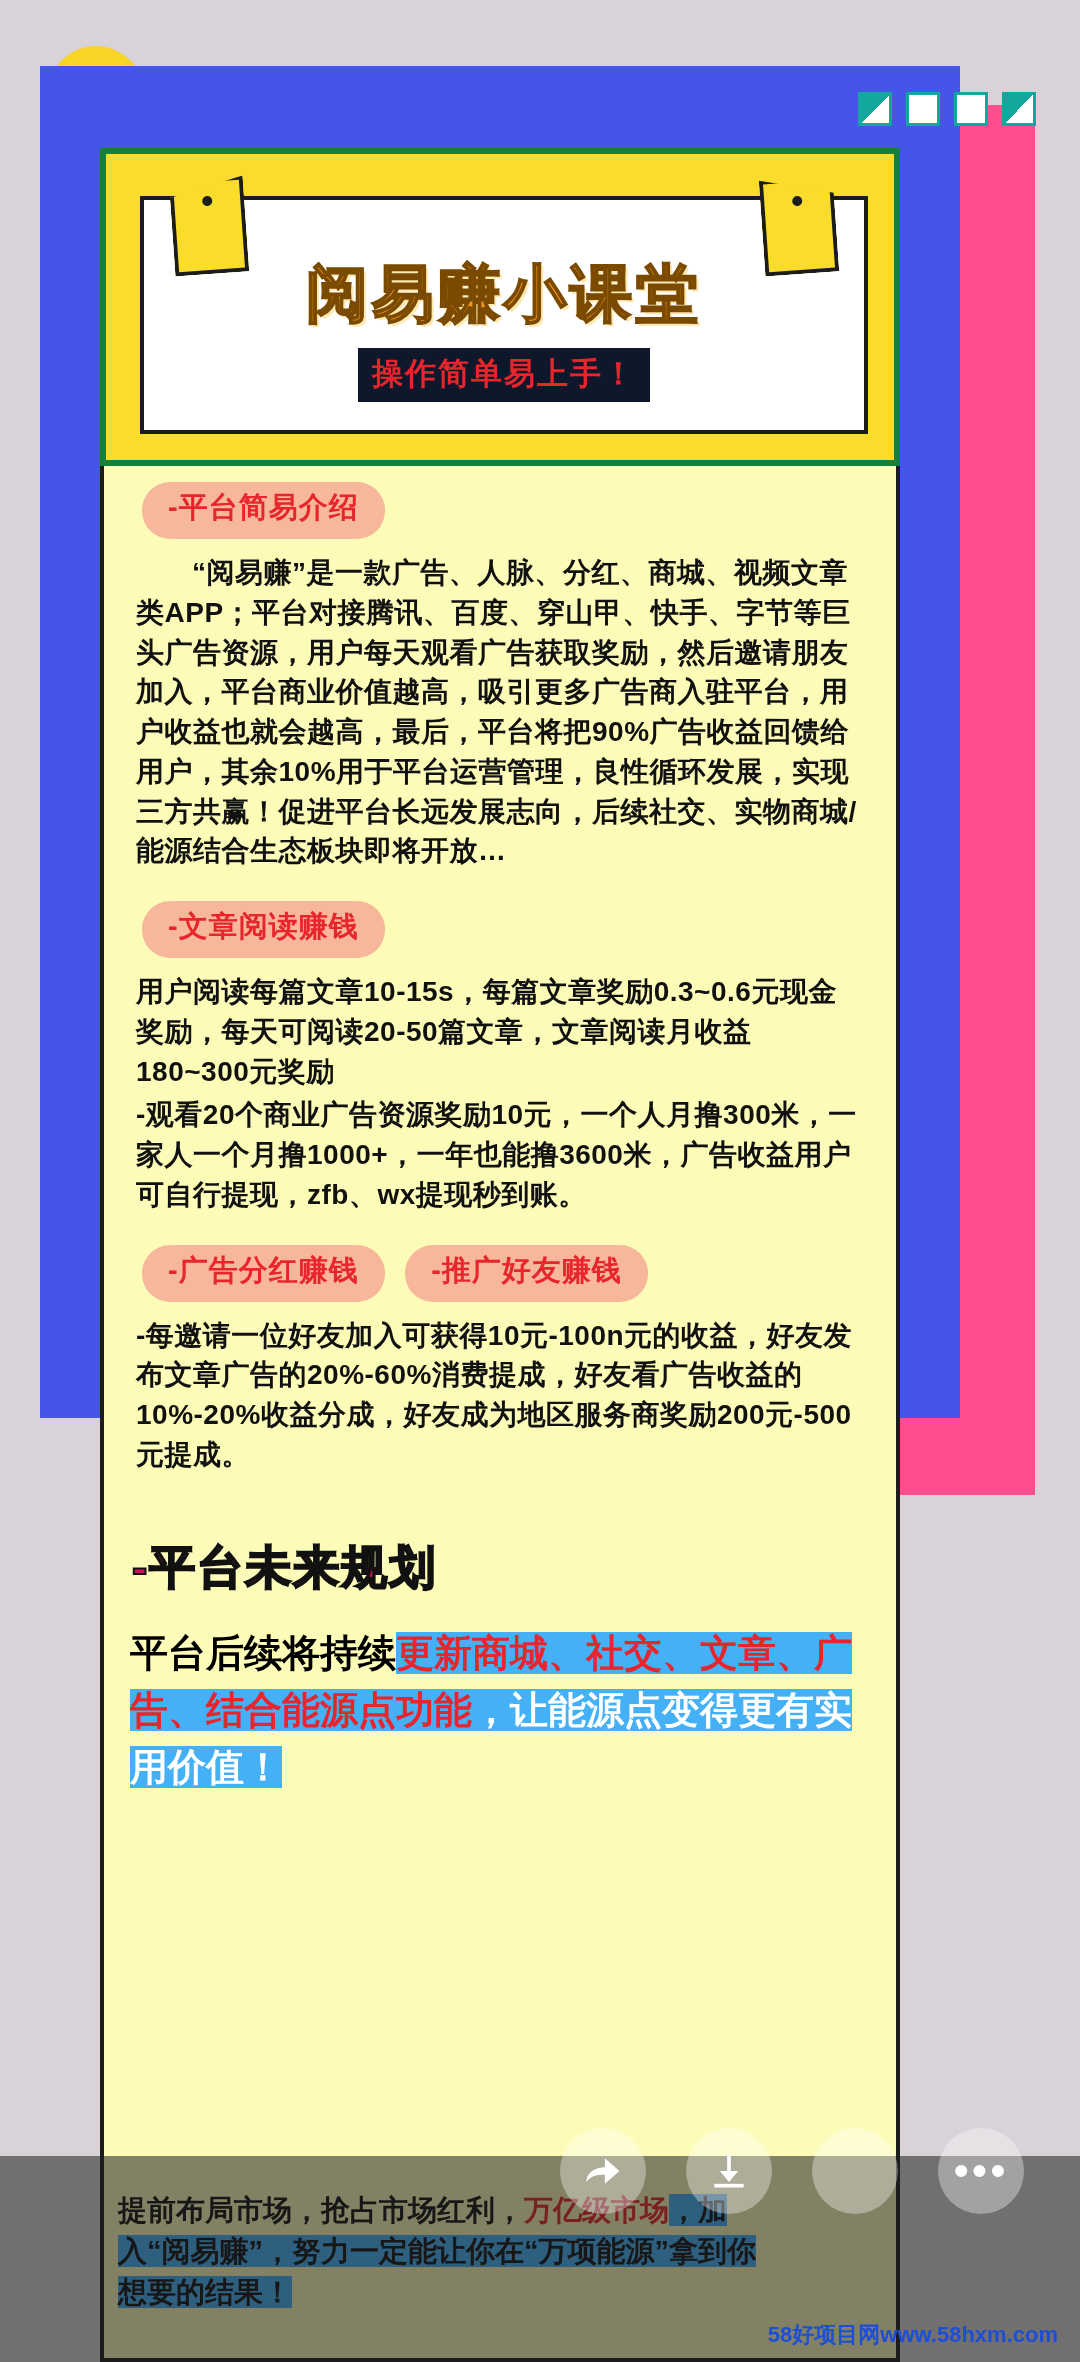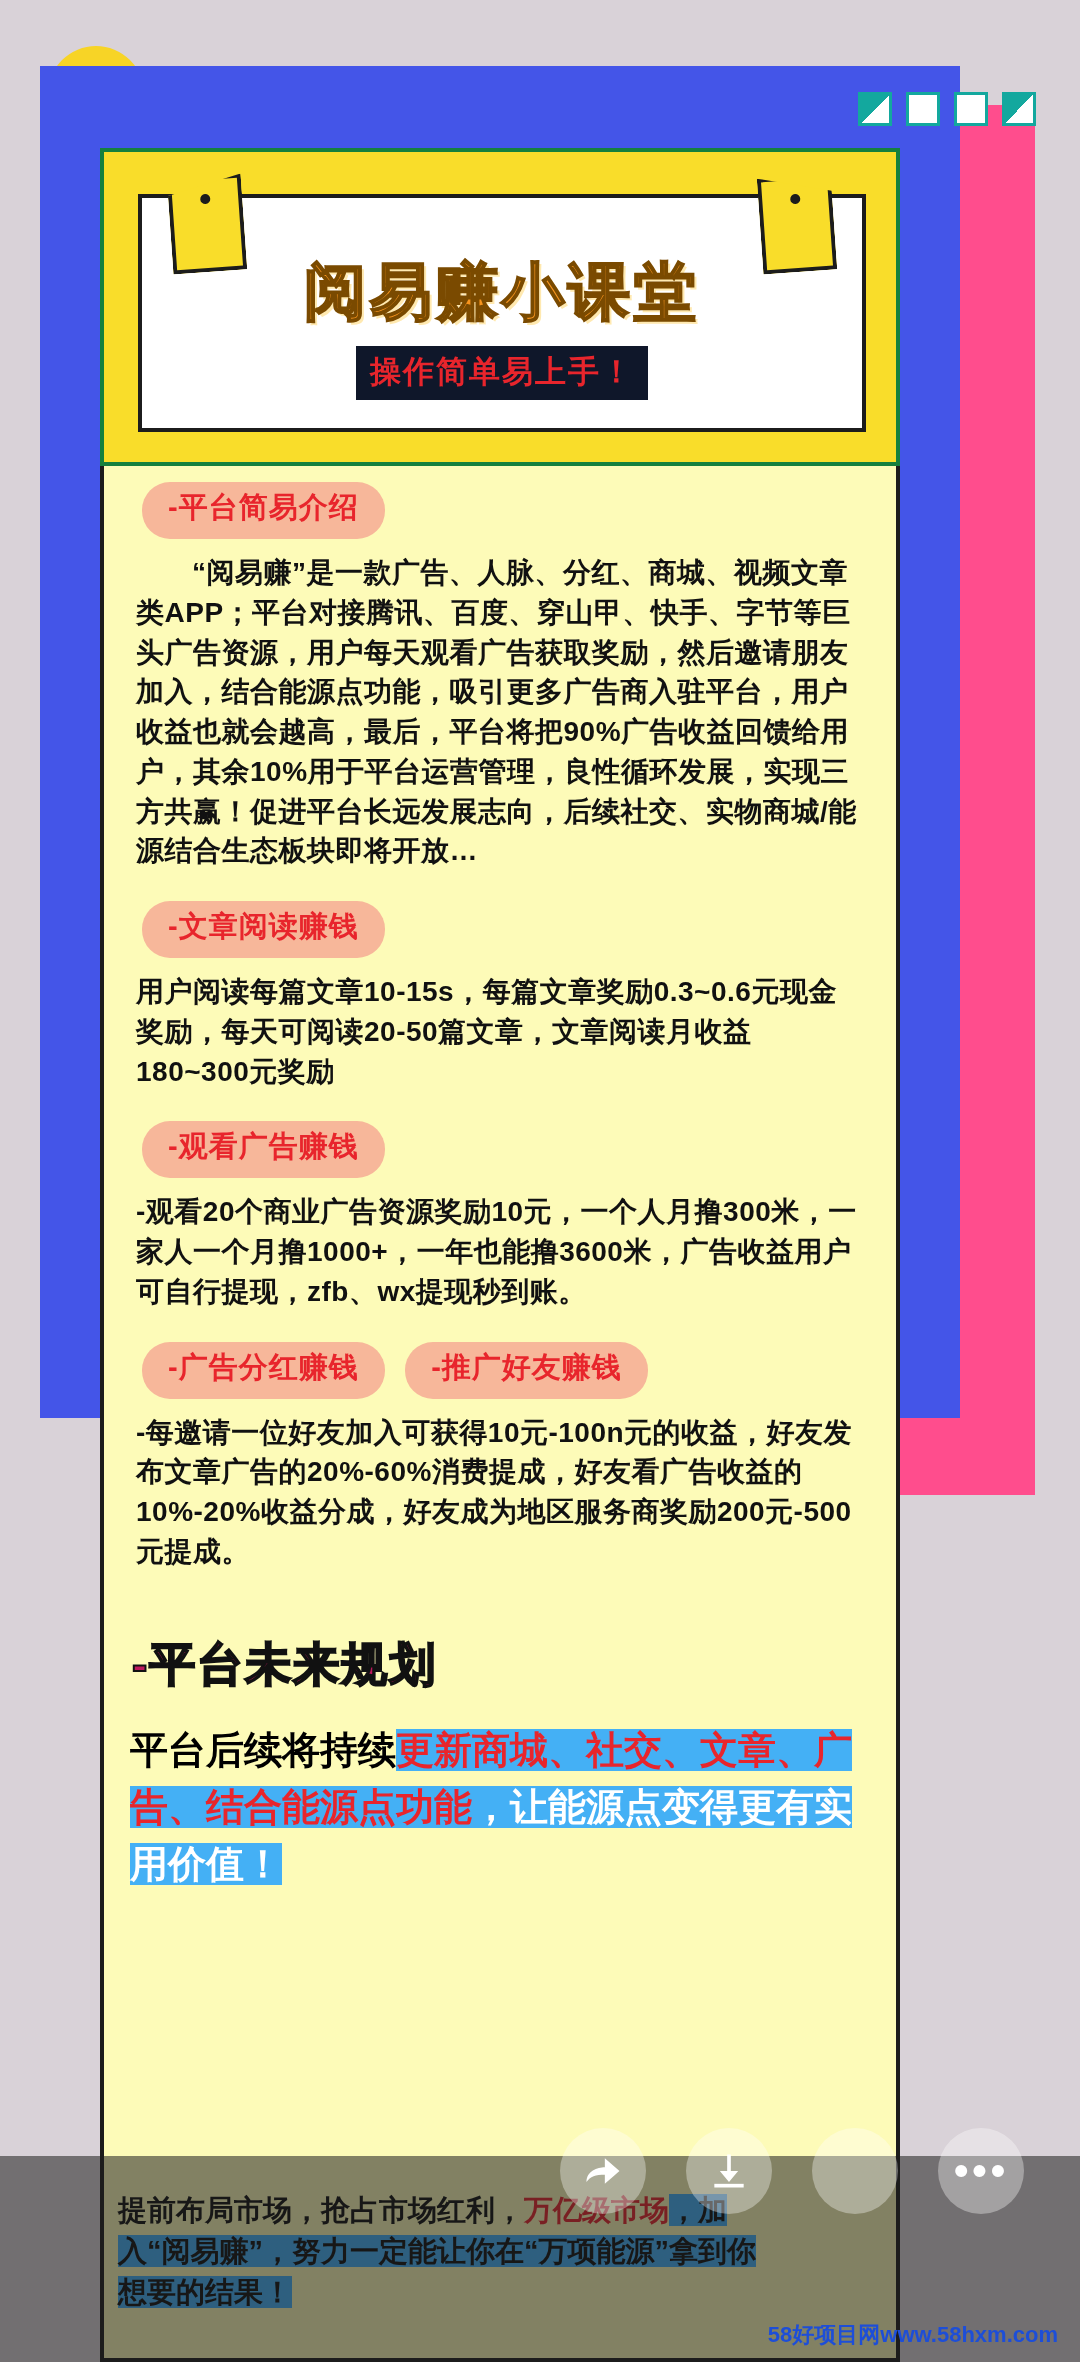--- a/index.html
+++ b/index.html
@@ -48,21 +48,21 @@
   .win-dot.checked {
     background:
       linear-gradient(135deg,#13a89e 0 50%, #fff 50% 100%);
   }
 
   
   .header-card {
     position: absolute; left: 100px; top: 148px;
     width: 800px; height: 318px;
     background: #f9dd2a; z-index: 4;
-    border: 4px solid #15803d;
+    border: 6px solid #15803d;
   }
   .header-plate {
     position: absolute; left: 34px; top: 42px;
     width: 728px; height: 238px;
     background: #fff; border: 4px solid #1c1c1c;
   }
   .tag {
     position: absolute; top: -22px; width: 74px; height: 96px;
     background: #f9dd2a; border: 4px solid #1c1c1c;
     transform: rotate(-4deg);
@@ -178,26 +178,25 @@
       <div class="title-main">阅易赚小课堂</div>
       <div class="title-sub">
         <span>操作简单易上手！</span>
       </div>
     </div>
   </div>
 
   <div class="content">
 
     <div class="pill first">-平台简易介绍</div>
-    <p class="body indent">“阅易赚”是一款广告、人脉、分红、商城、视频文章类APP；平台对接腾讯、百度、穿山甲、快手、字节等巨头广告资源，用户每天观看广告获取奖励，然后邀请朋友加入，结合能源点功能，吸引更多广告商入驻平台，用户收益也就会越高，最后，平台将把90%广告收益回馈给用户，其余10%用于平台运营管理，良性循环发展，实现三方共赢！促进平台长远发展志向，后续社交、实物商城/能源结合生态板块即将开放…</p>
+    <p class="body indent">“阅易赚”是一款广告、人脉、分红、商城、视频文章类APP；平台对接腾讯、百度、穿山甲、快手、字节等巨头广告资源，用户每天观看广告获取奖励，然后邀请朋友加入，平台商业价值越高，吸引更多广告商入驻平台，用户收益也就会越高，最后，平台将把90%广告收益回馈给用户，其余10%用于平台运营管理，良性循环发展，实现三方共赢！促进平台长远发展志向，后续社交、实物商城/能源结合生态板块即将开放…</p>
 
     <div class="pill">-文章阅读赚钱</div>
     <p class="body">用户阅读每篇文章10-15s，每篇文章奖励0.3~0.6元现金奖励，每天可阅读20-50篇文章，文章阅读月收益180~300元奖励</p>
 
-    <div class="pill">-观看广告赚钱</div>
     <p class="body">-观看20个商业广告资源奖励10元，一个人月撸300米，一家人一个月撸1000+，一年也能撸3600米，广告收益用户可自行提现，zfb、wx提现秒到账。</p>
 
     <div class="pill">-广告分红赚钱</div>
 
     <div class="pill">-推广好友赚钱</div>
     <p class="body">-每邀请一位好友加入可获得10元-100n元的收益，好友发布文章广告的20%-60%消费提成，好友看广告收益的10%-20%收益分成，好友成为地区服务商奖励200元-500元提成。</p>
 
     <div class="future-title">-平台未来规划</div>
     <p class="para-mix">
       <span>平台后续将持续</span><span class="hl-blue hl-red">更新商城、社交、文章、广告、结合能源点功能</span><span class="hl-blue hl-white">，让能源点变得更有实用价值！</span>

